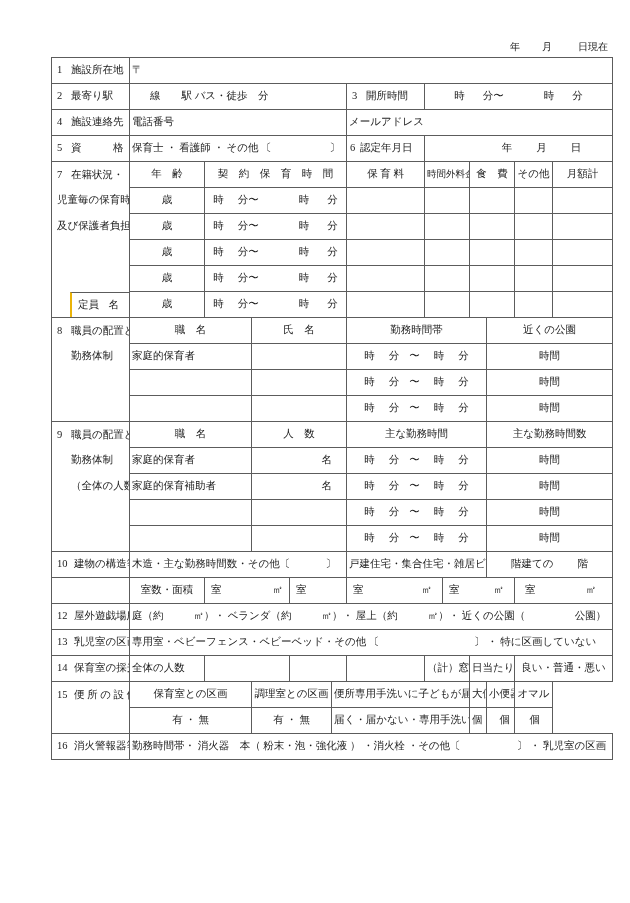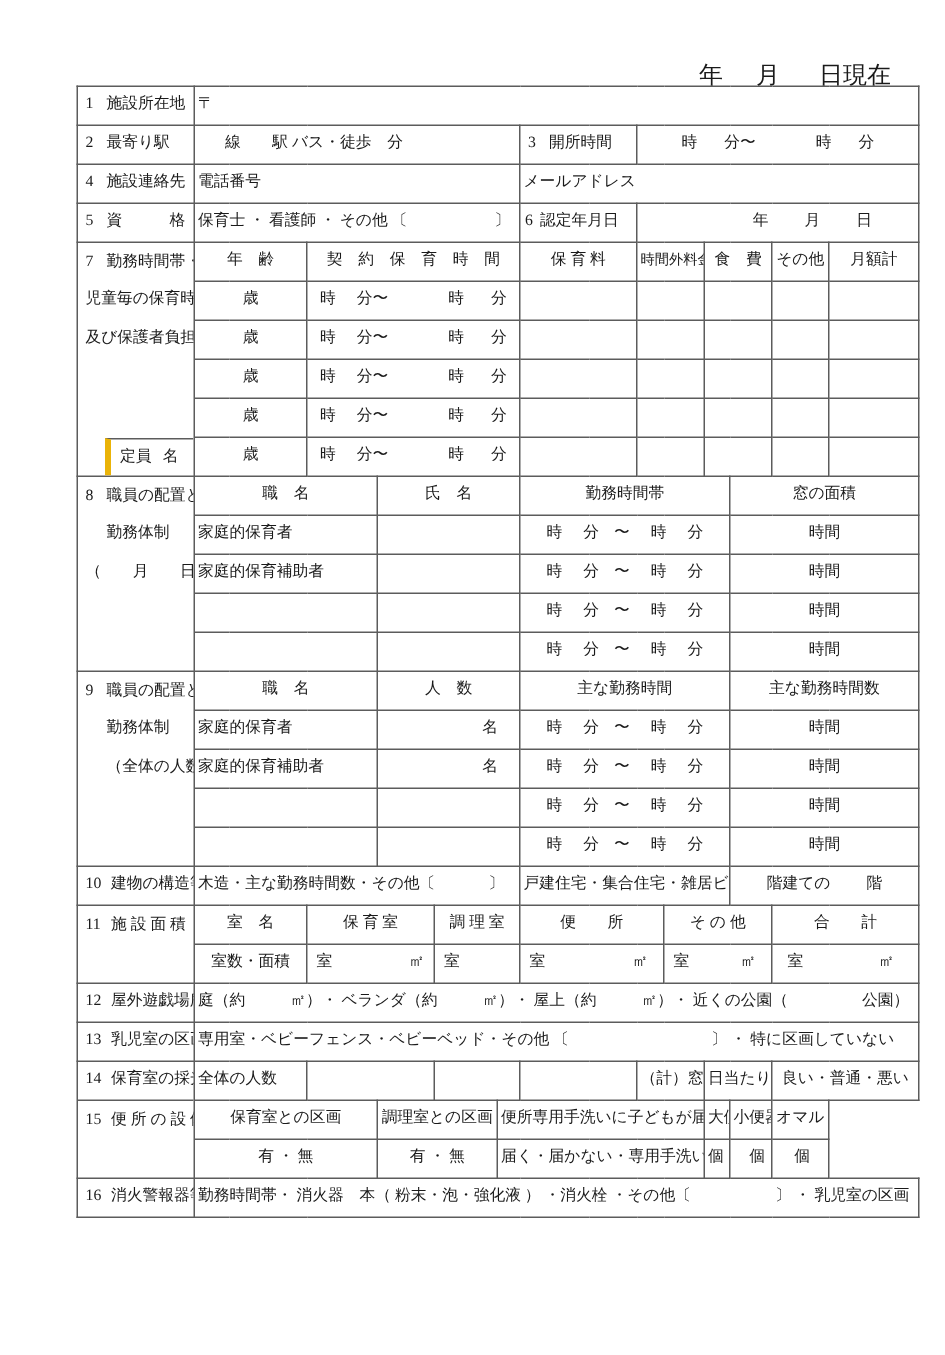--- a/index.html
+++ b/index.html
@@ -25,23 +25,23 @@
   .doc-title {
     position: absolute;
     left: 40px;
     top: 16px;
     font-size: 12.5px;
     letter-spacing: 0.2px;
     white-space: nowrap;
   }
   .date-line {
     position: absolute;
-    right: 36px;
+    right: 22px;
     top: 40px;
-    font-size: 16px;
+    font-size: 10px;
     white-space: nowrap;
   }
   .date-line .sp { display: inline-block; width: 22px; }
   .date-line .sp2 { display: inline-block; width: 26px; }
 
   table.form {
     position: absolute;
     left: 51px;
     top: 57px;
     width: 561px;
@@ -84,21 +84,21 @@
   
   .cap-wrap {
     height: 100%;
     display: flex;
     align-items: stretch;
   }
   .cap-pad { width: 18px; flex: 0 0 18px; }
   .cap-box {
     flex: 1 1 auto;
     border-top: 1px solid #5c5c5c;
-    border-left: 4px solid #eab308;
+    border-left: 2px solid #eab308;
     display: flex;
     align-items: center;
     justify-content: space-between;
     padding: 0 10px 0 6px;
   }
 
   .gap { display: inline-block; }
   .g10 { width: 10px; }
   .g14 { width: 14px; }
   .g18 { width: 18px; }
@@ -201,21 +201,21 @@
       </td>
       <td class="c" colspan="6" style="padding-right:12px">
         <span class="gap g56"></span><span>年</span><span class="gap g24"></span><span>月</span><span class="gap g24"></span><span>日</span>
       </td>
     </tr>
 
     <tr>
       <td class="no-b-bottom">
         <span class="lbl">
               <span class="num">7</span>
-              <span class="txt">勤務時間帯・</span>
+              <span class="txt">在籍状況・</span>
             </span>
       </td>
       <td class="c" colspan="2">年　齢</td>
       <td class="c" colspan="4">契　約　保　育　時　間</td>
       <td class="c" colspan="2">保 育 料</td>
       <td class="c tm" colspan="2">時間外料金</td>
       <td class="c" colspan="2">食　費</td>
       <td class="c">その他</td>
       <td class="c">月額計</td>
     </tr>
@@ -304,51 +304,38 @@
     <tr>
       <td class="no-b-bottom">
         <span class="lbl">
               <span class="num">8</span>
               <span class="txt">職員の配置と</span>
             </span>
       </td>
       <td class="c" colspan="3">職　名</td>
       <td class="c" colspan="3">氏　名</td>
       <td class="c" colspan="5">勤務時間帯</td>
-      <td class="c" colspan="3">窓の面積</td>
+      <td class="c" colspan="3">近くの公園</td>
     </tr>
 
     <tr>
       <td class="no-b-bottom no-b-top">
         <span class="lbl">
               <span class="num"></span>
               <span class="txt">勤務体制</span>
             </span>
       </td>
       <td class="l" colspan="3">家庭的保育者</td>
       <td colspan="3"></td>
       <td class="c" colspan="5">
         <span>時</span><span class="gap g14"></span><span>分</span><span class="gap g10"></span><span>〜</span><span class="gap g14"></span><span>時</span><span class="gap g14"></span><span>分</span>
       </td>
       <td class="c" colspan="3">時間</td>
     </tr>
 
-    <tr>
-      <td class="no-b-bottom no-b-top">
-        <span class="lbl sp-just" style="padding-right:2px">
-              <span>（　　月　　日</span>
-            </span>
-      </td>
-      <td class="l" colspan="3">家庭的保育補助者</td>
-      <td colspan="3"></td>
-      <td class="c" colspan="5">
-        <span>時</span><span class="gap g14"></span><span>分</span><span class="gap g10"></span><span>〜</span><span class="gap g14"></span><span>時</span><span class="gap g14"></span><span>分</span>
-      </td>
-      <td class="c" colspan="3">時間</td>
-    </tr>
 
 
     <tr>
       <td class="no-b-bottom no-b-top"></td>
       <td class="l" colspan="3"></td>
       <td colspan="3"></td>
       <td class="c" colspan="5">
         <span>時</span><span class="gap g14"></span><span>分</span><span class="gap g10"></span><span>〜</span><span class="gap g14"></span><span>時</span><span class="gap g14"></span><span>分</span>
       </td>
       <td class="c" colspan="3">時間</td>
@@ -439,34 +426,20 @@
               <span>木造・主な勤務時間数・その他〔</span>
               <span>〕</span>
             </span>
       </td>
       <td class="c" colspan="5">戸建住宅・集合住宅・雑居ビル</td>
       <td class="c" colspan="3">
         <span>階建ての</span><span class="gap g24"></span><span>階</span>
       </td>
     </tr>
 
-    <tr>
-      <td class="no-b-bottom">
-        <span class="lbl">
-              <span class="num" style="width:17px;flex:0 0 17px">11</span>
-              <span class="txt">施 設 面 積</span>
-            </span>
-      </td>
-      <td class="c" colspan="2">室　名</td>
-      <td class="c" colspan="2">保 育 室</td>
-      <td class="c" colspan="2">調 理 室</td>
-      <td class="c" colspan="3">便　　所</td>
-      <td class="c" colspan="3">そ の 他</td>
-      <td class="c" colspan="2">合　　計</td>
-    </tr>
 
     <tr>
       <td class="no-b-top"></td>
       <td class="c" colspan="2">室数・面積</td>
       <td colspan="2">
         <span class="sp-just" style="padding:0 4px 0 4px">
               <span>室</span>
               <span>㎡</span>
             </span>
       </td>

